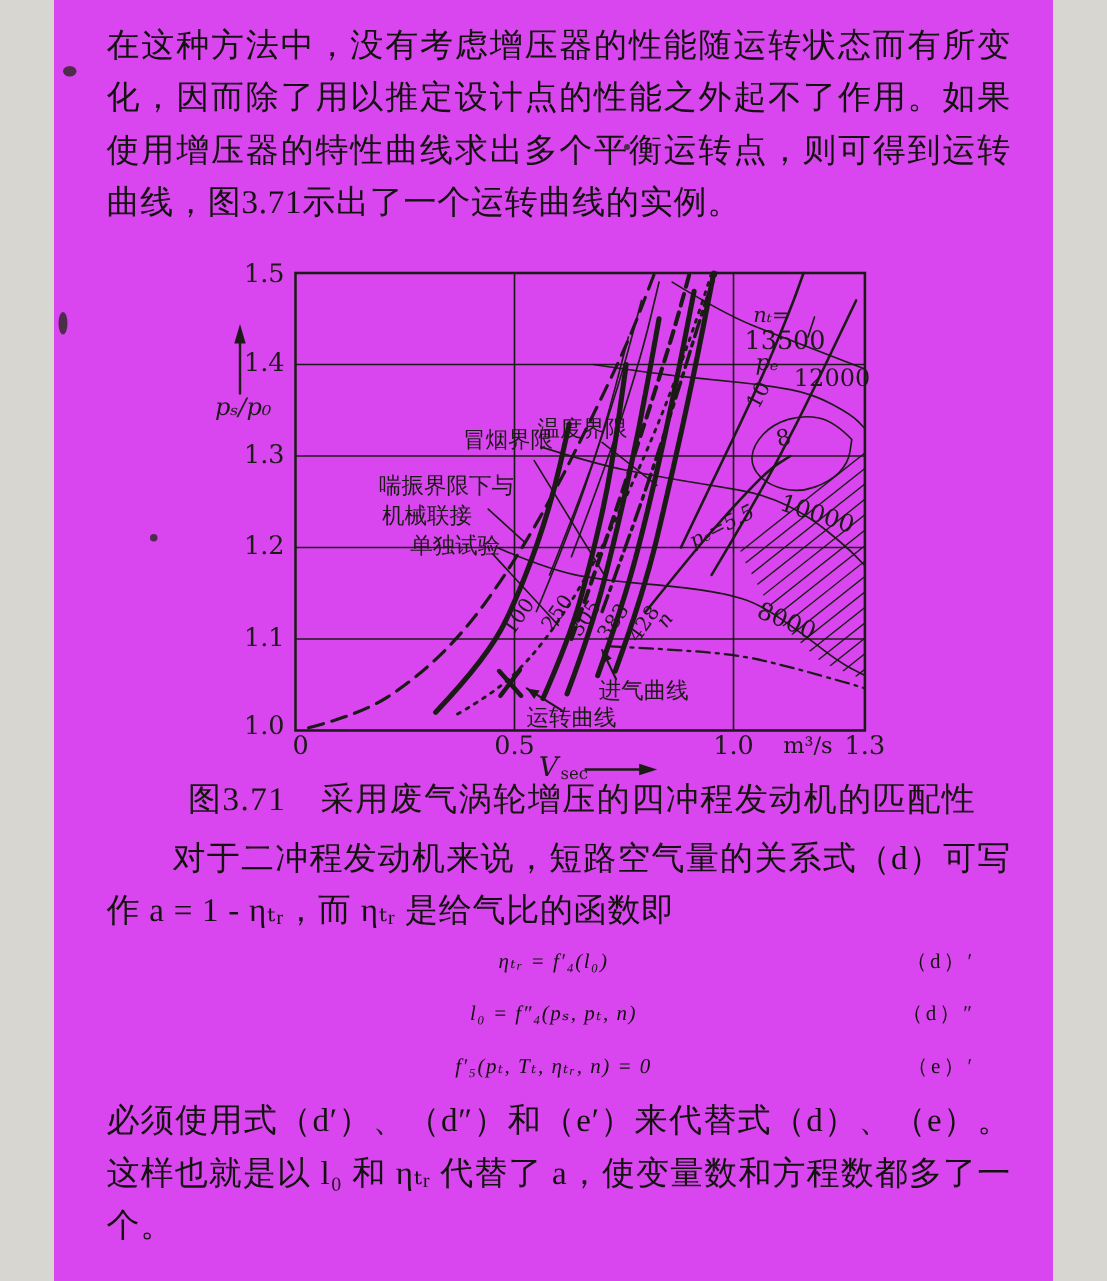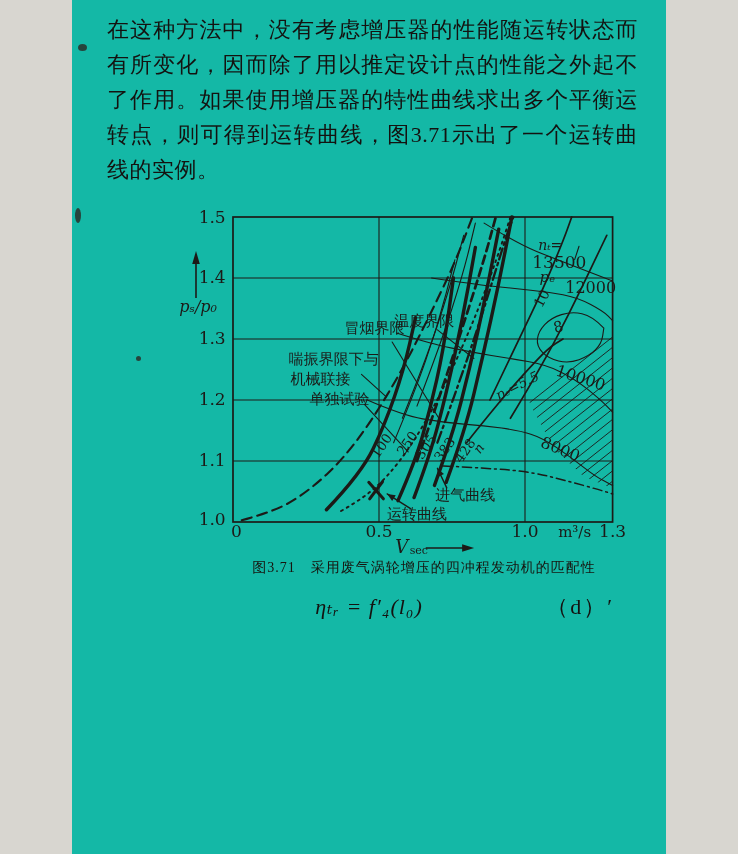--- a/index.html
+++ b/index.html
@@ -1,25 +1,25 @@
 <!DOCTYPE html>
 <html><head>
 <meta charset="utf-8">
 <style>
   html,body{margin:0;padding:0;}
   body{background:#d8d6d0;font-family:"Liberation Serif","DejaVu Serif",serif;}
-  #page{position:relative;width:594px;height:854px;background:#14b8a6;color:#1b1917;overflow:hidden;margin:0 auto;}
+  #page{position:relative;width:666px;height:854px;background:#d946ef;color:#1b1917;overflow:hidden;margin:0 auto;}
   .para{font-size:22px;line-height:35px;text-align:justify;letter-spacing:.5px;margin:0;padding:0 28px 0 35px;color:#141210;}
   #p1{padding-top:12px;}
   .indent{text-indent:2em;}
   figure{margin:0;padding:0;}
   #chart-wrap{margin:16px 0 0 26px;}
   svg{display:block;}
-  #fig-caption{width:560px;margin:0 0 0 72px;text-align:center;font-size:14px;letter-spacing:1px;color:#17150f;line-height:22px;}
-  .eqrow{position:relative;height:35px;line-height:35px;font-size:22px;}
+  #fig-caption{width:560px;margin:0 0 0 72px;text-align:center;font-size:22px;letter-spacing:1px;color:#17150f;line-height:22px;}
+  .eqrow{position:relative;height:35px;line-height:35px;font-size:14px;}
   .eq{display:block;text-align:center;font-style:italic;letter-spacing:1px;color:#141210;}
   .eqtag{position:absolute;right:52px;top:0;font-style:normal;letter-spacing:2px;color:#141210;}
   .lower{margin-top:10px;}
   .speck{position:absolute;background:#2a2722;border-radius:50%;opacity:.8;}
   text{font-family:"DejaVu Serif","Liberation Serif",serif;fill:#1c1a17;}
 </style>
 </head>
 <body>
 
 <div id="page">
@@ -152,23 +152,33 @@
           <line x1="98" y1="95" x2="98" y2="56" stroke="#1c1a17" stroke-width="1.6"></line>
           <polygon points="98,48 94.2,61 101.8,61" fill="#1c1a17"></polygon>
           <line x1="327.72" y1="345" x2="367.14" y2="345" stroke="#1c1a17" stroke-width="1.6"></line>
           <polygon points="376.14,345 364.14,341.2 364.14,348.8" fill="#1c1a17"></polygon>
         </svg>
     </div>
     <figcaption id="fig-caption">图3.71　采用废气涡轮增压的四冲程发动机的匹配性</figcaption>
   </figure>
 
   <div class="lower">
+    <p class="para indent">对于二冲程发动机来说，短路空气量的关系式（d）可写作 a = 1 - ηₜᵣ，而 ηₜᵣ 是给气比的函数即</p>
     <div class="eqrow">
       <span class="eq">ηₜᵣ = f′₄(l₀)</span>
       <span class="eqtag">（d）′</span>
     </div>
+    <div class="eqrow">
+      <span class="eq">l₀ = f″₄(pₛ,  pₜ,  n)</span>
+      <span class="eqtag">（d）″</span>
+    </div>
+    <div class="eqrow">
+      <span class="eq">f′₅(pₜ,  Tₜ,  ηₜᵣ,  n) = 0</span>
+      <span class="eqtag">（e）′</span>
+    </div>
+    <p class="para">必须使用式（d′）、（d″）和（e′）来代替式（d）、（e）。这样也就是以 l₀ 和 ηₜᵣ 代替了 a，使变量数和方程数都多了一个。</p>
   </div>
 
   <div class="speck" style="left:6px;top:44px;width:9px;height:7px;"></div>
   <div class="speck" style="left:3px;top:208px;width:6px;height:15px;"></div>
   <div class="speck" style="left:64px;top:356px;width:5px;height:5px;"></div>
   <div class="speck" style="left:380px;top:96px;width:4px;height:4px;"></div>
 </div>
 
 </body></html>

